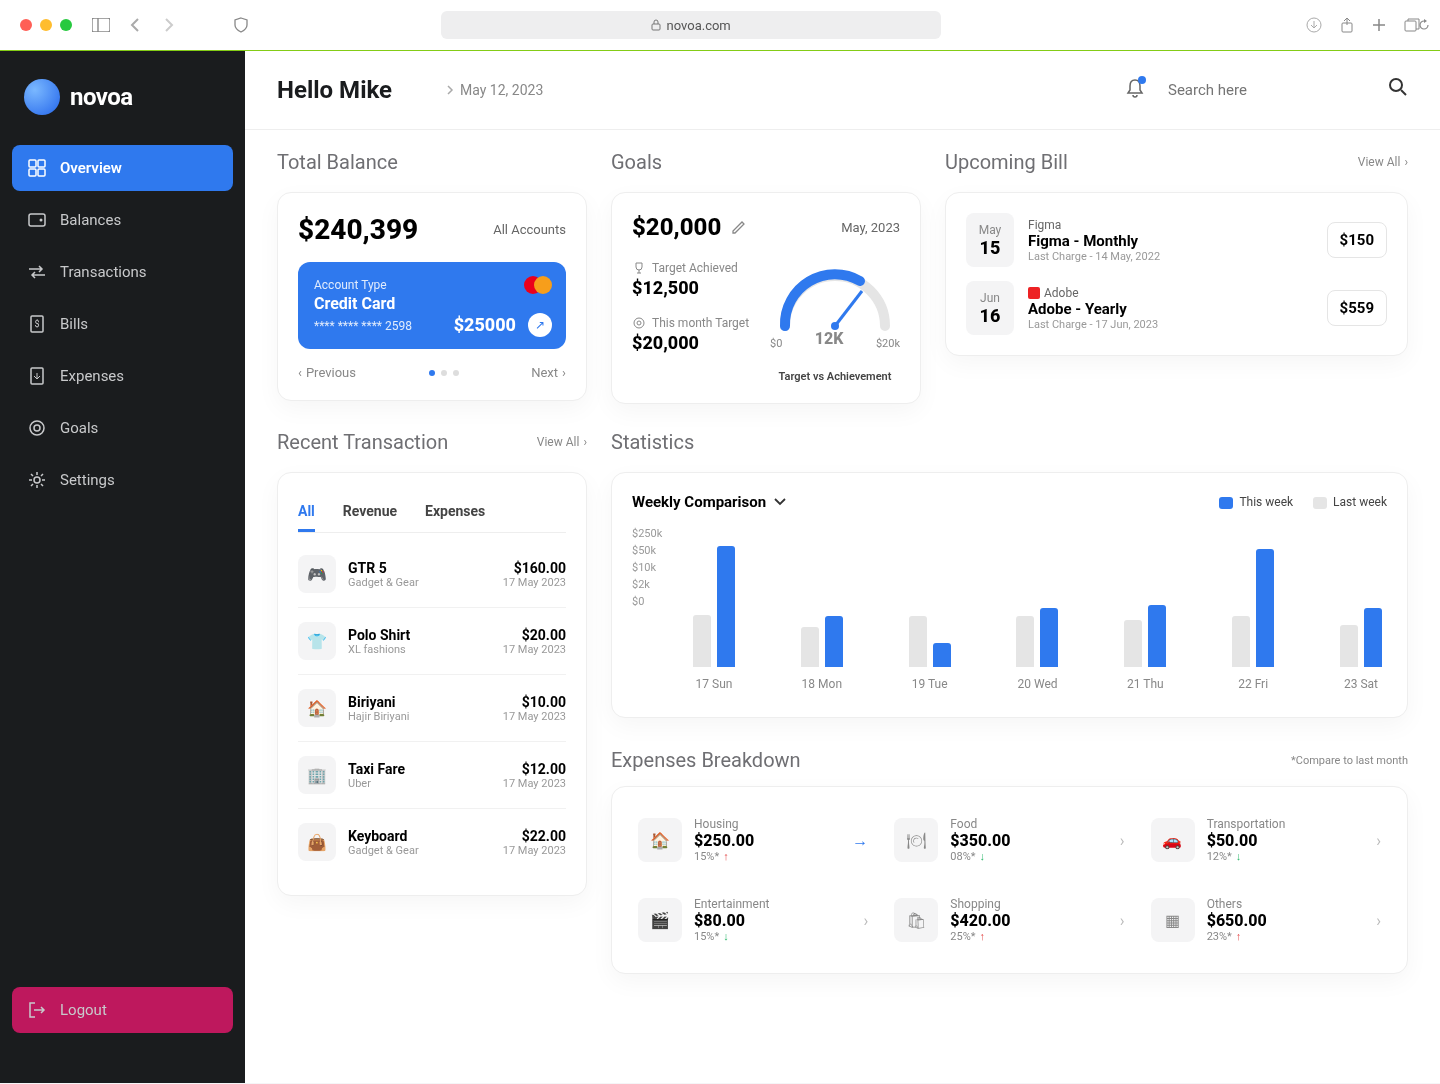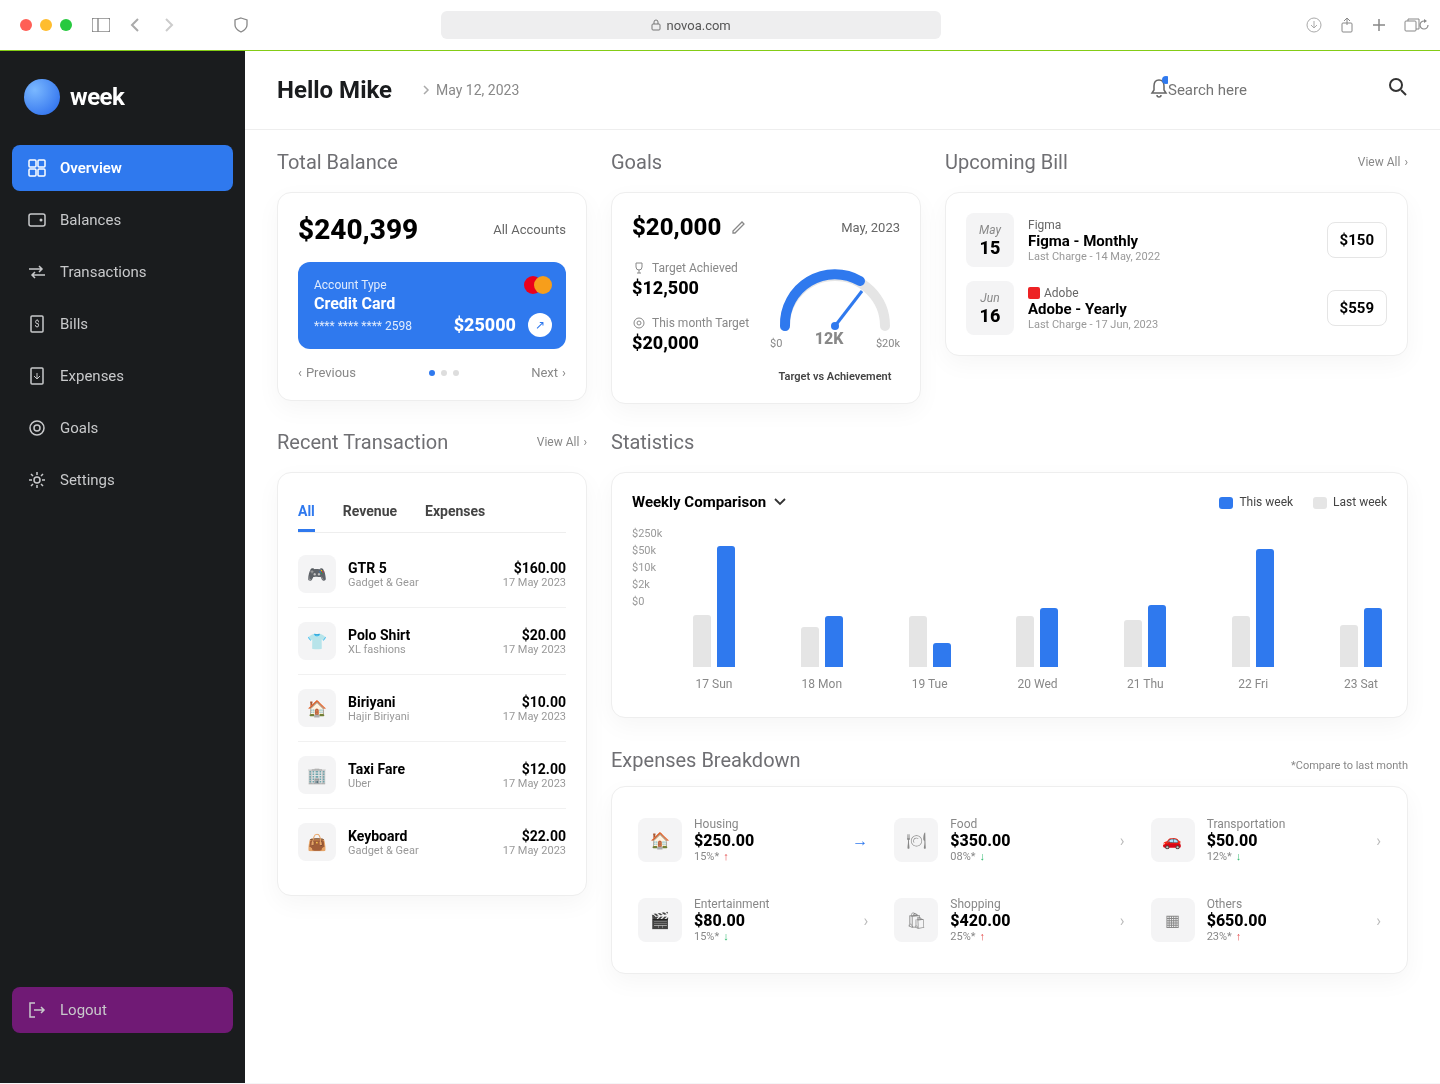--- a/index.html
+++ b/index.html
@@ -15,29 +15,29 @@
 .app { display:flex; height:calc(100vh - 52px); min-height:1032px; background:#fff; }
 .sidebar { width:245px; background:#1a1c1e; color:#fff; display:flex; flex-direction:column; padding:28px 12px 20px; }
 .logo-row { display:flex; align-items:center; gap:10px; padding:0 12px 30px; }
 .logo-orb { width:36px; height:36px; border-radius:50%; background:radial-gradient(circle at 30% 30%,#7ab8ff,#2466eb); }
 .logo-text { font-size:24px; font-weight:700; letter-spacing:-0.5px; }
 .nav { display:flex; flex-direction:column; gap:6px; }
 .nav-item { display:flex; align-items:center; gap:14px; padding:14px 16px; border-radius:8px; font-size:15px; color:#c8c9cb; cursor:pointer; }
 .nav-item.active { background:#2f79ee; color:#fff; font-weight:600; }
 .nav-icon { width:18px; height:18px; display:flex; align-items:center; justify-content:center; }
 .sidebar-bottom { margin-top:auto; }
-.logout { background:#701a75; padding:14px 16px; border-radius:8px; display:flex; align-items:center; gap:14px; font-size:15px; color:#c8c9cb; cursor:pointer; margin-bottom:30px;}
+.logout { background:#be185d; padding:14px 16px; border-radius:8px; display:flex; align-items:center; gap:14px; font-size:15px; color:#c8c9cb; cursor:pointer; margin-bottom:30px;}
 .profile-row { display:flex; align-items:center; gap:12px; padding:0 10px; }
 .avatar { width:38px; height:38px; border-radius:50%; background:linear-gradient(135deg,#e8c9a6,#c97d4e); }
 .profile-name { font-size:14px; font-weight:600; }
 .profile-sub { font-size:11px; color:#9a9b9e; }
 .more-dots { margin-left:auto; color:#aaa; font-size:18px; cursor:pointer; }
 
 .main { flex:1; overflow:auto; }
-.header { display:flex; align-items:center; padding:24px 32px; border-bottom:1px solid #eee; justify-content:center;}
+.header { display:flex; align-items:center; padding:24px 32px; border-bottom:1px solid #eee; gap:24px;justify-content:center;}
 .greeting-title { font-size:24px; font-weight:700; color:#1a1c1e; }
 .greeting-date { font-size:14px; color:#888; display:flex; align-items:center; gap:6px; margin-left:30px;}
 .bell { margin-left:auto; color:#666; position:relative; cursor:pointer; }
 .bell .dot { position:absolute; top:-2px; right:-2px; width:8px; height:8px; background:#2f79ee; border-radius:50%; }
 .search-wrap { position:relative; }
 .search-wrap input { border:none; font-size:15px; color:#333; width:240px; padding:6px 30px 6px 0; outline:none; }
 .search-wrap .sicon { position:absolute; right:0; top:2px; color:#333; }
 
 .content { padding:20px 32px 40px; }
 .row1 { display:grid; grid-template-columns:310px 310px 1fr; gap:24px; }
@@ -72,21 +72,21 @@
 .gm-label { font-size:12px; color:#888; display:flex; align-items:center; gap:6px; }
 .gm-val { font-size:18px; font-weight:800; margin-top:2px; }
 .gauge-wrap { width:130px; text-align:center; }
 .gauge-label { font-size:11px; color:#888; display:flex; justify-content:space-between; }
 .gauge-center { font-size:16px; font-weight:800; margin-top:-8px; }
 .gauge-sub { font-size:11px; color:#444; margin-top:20px; font-weight:600; }
 
 .bills-list { display:flex; flex-direction:column; gap:14px; }
 .bill-item { display:flex; align-items:center; gap:14px; }
 .bill-date { width:48px; height:54px; background:#f4f4f5; border-radius:8px; display:flex; flex-direction:column; align-items:center; justify-content:center; }
-.bill-date .m { font-size:12px; color:#888;font-style:italic; }
+.bill-date .m { font-size:12px; color:#888; }
 .bill-date .d { font-size:18px; font-weight:800; }
 .bill-mid { flex:1; }
 .bill-co { font-size:12px; color:#666; display:flex; align-items:center; gap:4px; }
 .adobe-red { width:12px; height:12px; background:#ed2224; border-radius:2px; display:inline-block; }
 .bill-name { font-size:15px; font-weight:700; }
 .bill-sub { font-size:11px; color:#999; }
 .bill-amt { font-size:15px; font-weight:700; border:1px solid #e5e5e5; padding:8px 12px; border-radius:8px; }
 
 .row2 { display:grid; grid-template-columns:310px 1fr; gap:24px; margin-top:26px; }
 .tx-tabs { display:flex; gap:28px; border-bottom:1px solid #eee; margin-bottom:8px; }
@@ -108,21 +108,21 @@
 .chart { position:relative; height:170px; }
 .ylabels { position:absolute; left:0; top:0; font-size:11px; color:#999; display:flex; flex-direction:column; gap:4px; }
 .bars { margin-left:56px; display:flex; justify-content:space-between; align-items:flex-end; height:140px; }
 .bar-group { display:flex; gap:6px; align-items:flex-end; width:52px; justify-content:center; }
 .bar { width:18px; border-radius:3px 3px 0 0; }
 .bar.last { background:#e5e5e5; }
 .bar.this { background:#2f79ee; }
 .xaxis { margin-left:56px; display:flex; justify-content:space-between; font-size:12px; color:#888; margin-top:10px; }
 .xaxis span { width:52px; text-align:center; }
 
-.exp-header { display:flex; align-items:flex-end; margin-top:30px; }
+.exp-header { display:flex; align-items:center; margin-top:30px; }
 .exp-title { font-size:20px; color:#6f6f73; }
 .exp-note { margin-left:auto; font-size:11px; color:#888; }
 .exp-grid { display:grid; grid-template-columns:repeat(3,1fr); gap:14px; }
 .exp-card { display:flex; align-items:center; gap:12px; padding:10px 6px; }
 .exp-icon { width:44px; height:44px; background:#f4f4f5; border-radius:8px; display:flex; align-items:center; justify-content:center; color:#888; }
 .exp-name { font-size:12px; color:#888; }
 .exp-amt { font-size:16px; font-weight:800; }
 .exp-delta { font-size:11px; color:#888; display:flex; gap:4px; align-items:center; }
 .up { color:#e34a4a; } .down { color:#2fb96d; }
 .exp-arrow { margin-left:auto; color:#bbb; cursor:pointer; }
@@ -192,21 +192,21 @@
           <path d="M4 3 V1 H15 V11 H12" fill="none" stroke="#888"></path>
         </svg>
       </div>
   </div>
 </div>
 
 <div class="app">
   <aside class="sidebar">
     <div class="logo-row">
       <div class="logo-orb"></div>
-      <div class="logo-text">week</div>
+      <div class="logo-text">novoa</div>
     </div>
     <nav class="nav">
       <div class="nav-item active">
         <span class="nav-icon">
             <svg width="18" height="18">
               <rect x="1" y="1" width="7" height="7" rx="1" fill="none" stroke="#fff" stroke-width="1.5"></rect>
               <rect x="10" y="1" width="7" height="7" rx="1" fill="none" stroke="#fff" stroke-width="1.5"></rect>
               <rect x="1" y="10" width="7" height="7" rx="1" fill="none" stroke="#fff" stroke-width="1.5"></rect>
               <rect x="10" y="10" width="7" height="7" rx="1" fill="none" stroke="#fff" stroke-width="1.5"></rect>
             </svg>

